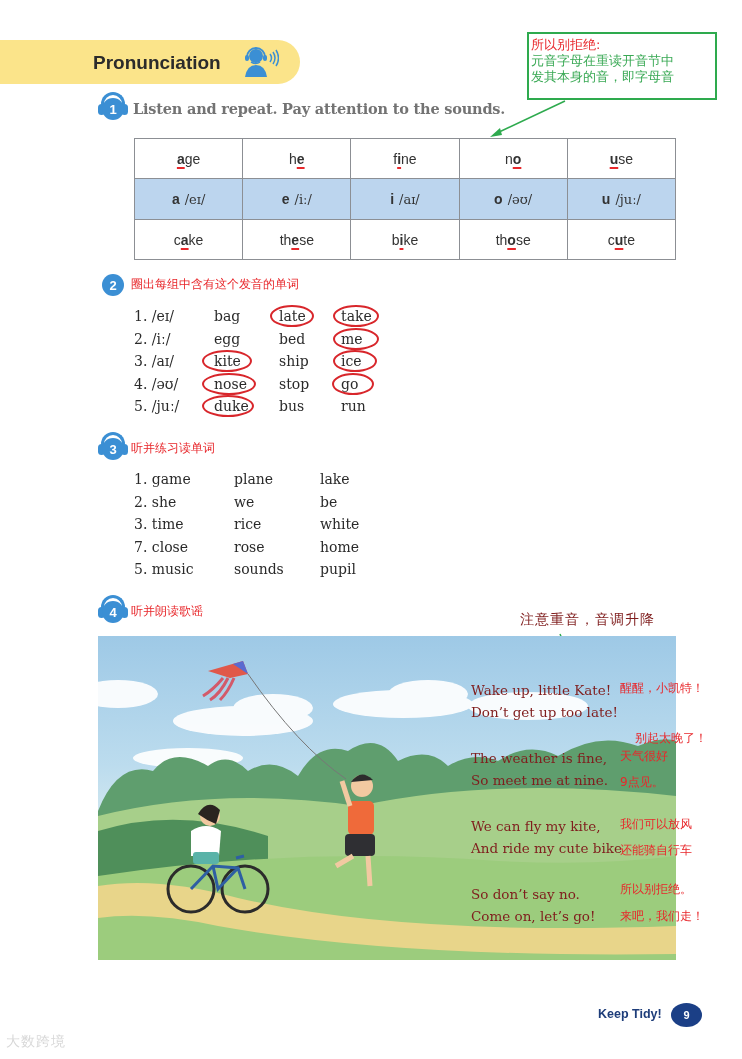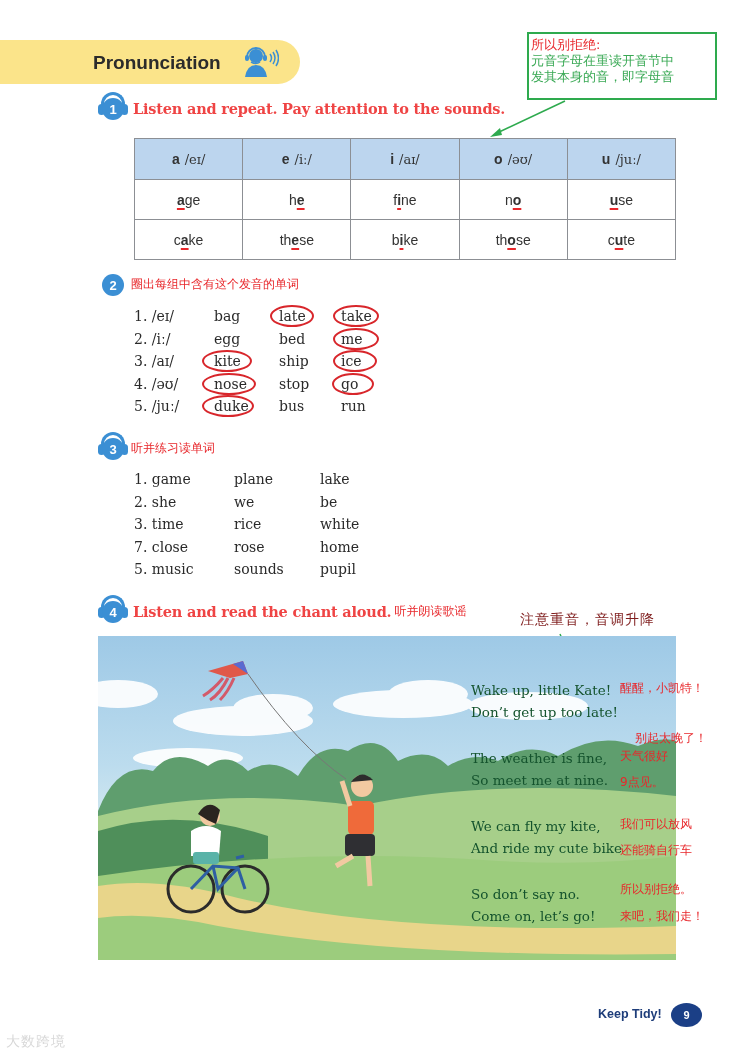--- a/index.html
+++ b/index.html
@@ -14,21 +14,21 @@
   .tip-title { color: #e8272b; }
   .tip-line { color: #3aa955; }
   .arrow-svg { position: absolute; left: 0; top: 0; width: 742px; height: 1059px; pointer-events: none; }
 
   .section-head { position: absolute; left: 98px; display: flex; align-items: center; }
   .num-badge { position: relative; width: 30px; height: 26px; }
   .num-badge .circle { position: absolute; left: 4px; top: 3px; width: 22px; height: 22px; border-radius: 50%; background: #3b8fd4; color: #fff; font-family: "Liberation Sans", sans-serif; font-weight: bold; font-size: 13px; display: flex; align-items: center; justify-content: center; z-index: 2; }
   .num-badge .band { position: absolute; left: 3px; top: -3px; width: 24px; height: 20px; border: 3px solid #3b8fd4; border-bottom: none; border-radius: 12px 12px 0 0; }
   .num-badge .ear { position: absolute; top: 9px; width: 7px; height: 11px; background: #3b8fd4; border-radius: 4px; }
   .num-badge .ear.l { left: 0; } .num-badge .ear.r { right: 0; }
-  .section-title { font-family: "DejaVu Serif", serif; font-weight: bold; font-size: 14.5px; color: #ef4444; margin-left: 5px; letter-spacing: -0.2px; }
+  .section-title { font-family: "DejaVu Serif", serif; font-weight: bold; font-size: 14.5px; color: #737373; margin-left: 5px; letter-spacing: -0.2px; }
   .cn-note { font-family: "DejaVu Sans", sans-serif; font-size: 12px; color: #e8272b; margin-left: 3px; }
 
   .vowel-table { position: absolute; left: 134px; top: 138px; width: 542px; border-collapse: collapse; }
   .vowel-table td, .vowel-table th { border: 1.5px solid #8c8f94; text-align: center; height: 40px; width: 108px; font-family: "Liberation Sans", sans-serif; font-size: 14px; color: #333; font-weight: normal; }
   .vowel-table th { background: #bcd5ee; height: 41px; }
   .vowel-table th .letter { font-weight: bold; margin-right: 5px; }
   .vowel-table th .ipa { font-family: "DejaVu Serif", serif; font-size: 13px; }
   .ul { text-decoration: underline; text-decoration-color: #e8272b; text-decoration-thickness: 2px; text-underline-offset: 3px; font-weight: bold; }
 
   .circle-list { position: absolute; left: 134px; top: 308px; font-family: "DejaVu Serif", serif; font-size: 14px; }
@@ -36,21 +36,21 @@
   .circle-row span { position: absolute; top: 0; white-space: nowrap; }
   .c0 { left: 0; } .c1 { left: 80px; } .c2 { left: 145px; } .c3 { left: 207px; }
   .ring { position: absolute; border: 2px solid #d8262b; border-radius: 50%; height: 22px; top: -3px; }
 
   .practice-list { position: absolute; left: 134px; top: 471px; font-family: "DejaVu Serif", serif; font-size: 14px; }
   .practice-row { position: relative; height: 22.6px; }
   .practice-row span { position: absolute; top: 0; white-space: nowrap; }
   .p0 { left: 0; } .p1 { left: 100px; } .p2 { left: 186px; }
 
   .illustration { position: absolute; left: 98px; top: 636px; width: 578px; height: 324px; overflow: hidden; background: linear-gradient(#9ec9e6 0%, #bcdcee 40%, #cfe6ef 55%); }
-  .chant { position: absolute; left: 471px; font-family: "DejaVu Serif", serif; font-size: 13.5px; color: #14532d; white-space: nowrap; }
+  .chant { position: absolute; left: 471px; font-family: "DejaVu Serif", serif; font-size: 13.5px; color: #7f1d1d; white-space: nowrap; }
   .chant-cn { position: absolute; left: 620px; font-family: "DejaVu Sans", sans-serif; font-size: 12px; color: #e8272b; white-space: nowrap; }
   .stress-note { position: absolute; left: 520px; top: 611px; font-family: "DejaVu Sans", sans-serif; font-size: 14px; color: #7f1d1d; letter-spacing: 1px; }
 
   .footer-label { position: absolute; left: 598px; top: 1007px; font-family: "Liberation Sans", sans-serif; font-weight: bold; font-size: 12.5px; color: #1e3d7a; }
   .page-num { position: absolute; left: 671px; top: 1003px; width: 31px; height: 24px; border-radius: 50%; background: #1b3f86; color: #fff; font-family: "Liberation Sans", sans-serif; font-weight: bold; font-size: 11px; display: flex; align-items: center; justify-content: center; }
   .watermark { position: absolute; left: 6px; top: 1033px; font-family: "DejaVu Sans", sans-serif; font-size: 14px; color: #d8d8d8; letter-spacing: 1px; }
 </style>
 </head>
 <body>
 
@@ -87,32 +87,32 @@
       <div class="ear l"></div>
       <div class="ear r"></div>
     <div class="circle">1</div>
   </div>
   <div class="section-title">Listen and repeat. Pay attention to the sounds.</div>
 </div>
 
 <table class="vowel-table">
   <tbody>
       <tr>
+    <td><span></span><span class="ul">a</span><span>ge</span></td>
+    <td><span>h</span><span class="ul">e</span><span></span></td>
+    <td><span>f</span><span class="ul">i</span><span>ne</span></td>
+    <td><span>n</span><span class="ul">o</span><span></span></td>
+    <td><span></span><span class="ul">u</span><span>se</span></td>
+  </tr>
+  <tr>
     <th><span class="letter">a</span><span class="ipa">/eɪ/</span></th>
     <th><span class="letter">e</span><span class="ipa">/iː/</span></th>
     <th><span class="letter">i</span><span class="ipa">/aɪ/</span></th>
     <th><span class="letter">o</span><span class="ipa">/əʊ/</span></th>
     <th><span class="letter">u</span><span class="ipa">/juː/</span></th>
-  </tr>
-  <tr>
-    <td><span></span><span class="ul">a</span><span>ge</span></td>
-    <td><span>h</span><span class="ul">e</span><span></span></td>
-    <td><span>f</span><span class="ul">i</span><span>ne</span></td>
-    <td><span>n</span><span class="ul">o</span><span></span></td>
-    <td><span></span><span class="ul">u</span><span>se</span></td>
   </tr>
   <tr>
     <td><span>c</span><span class="ul">a</span><span>ke</span></td>
     <td><span>th</span><span class="ul">e</span><span>se</span></td>
     <td><span>b</span><span class="ul">i</span><span>ke</span></td>
     <td><span>th</span><span class="ul">o</span><span>se</span></td>
     <td><span>c</span><span class="ul">u</span><span>te</span></td>
   </tr>
 </tbody>
   </table>
@@ -203,21 +203,20 @@
   </div>
 </div>
 
 <div class="section-head" style="top:598px;">
   <div class="num-badge">
     <div class="band"></div>
       <div class="ear l"></div>
       <div class="ear r"></div>
     <div class="circle">4</div>
   </div>
-  <div class="section-title">Listen and read the chant aloud.</div>
   <div class="cn-note">听并朗读歌谣</div>
 </div>
 <div class="stress-note">注意重音，音调升降</div>
 
 <div class="illustration">
   <svg width="578" height="324" viewBox="0 0 578 324">
 
     <g fill="#ffffff" opacity="0.92">
       <ellipse cx="20" cy="58" rx="40" ry="14"></ellipse>
       <ellipse cx="145" cy="85" rx="70" ry="15"></ellipse>

